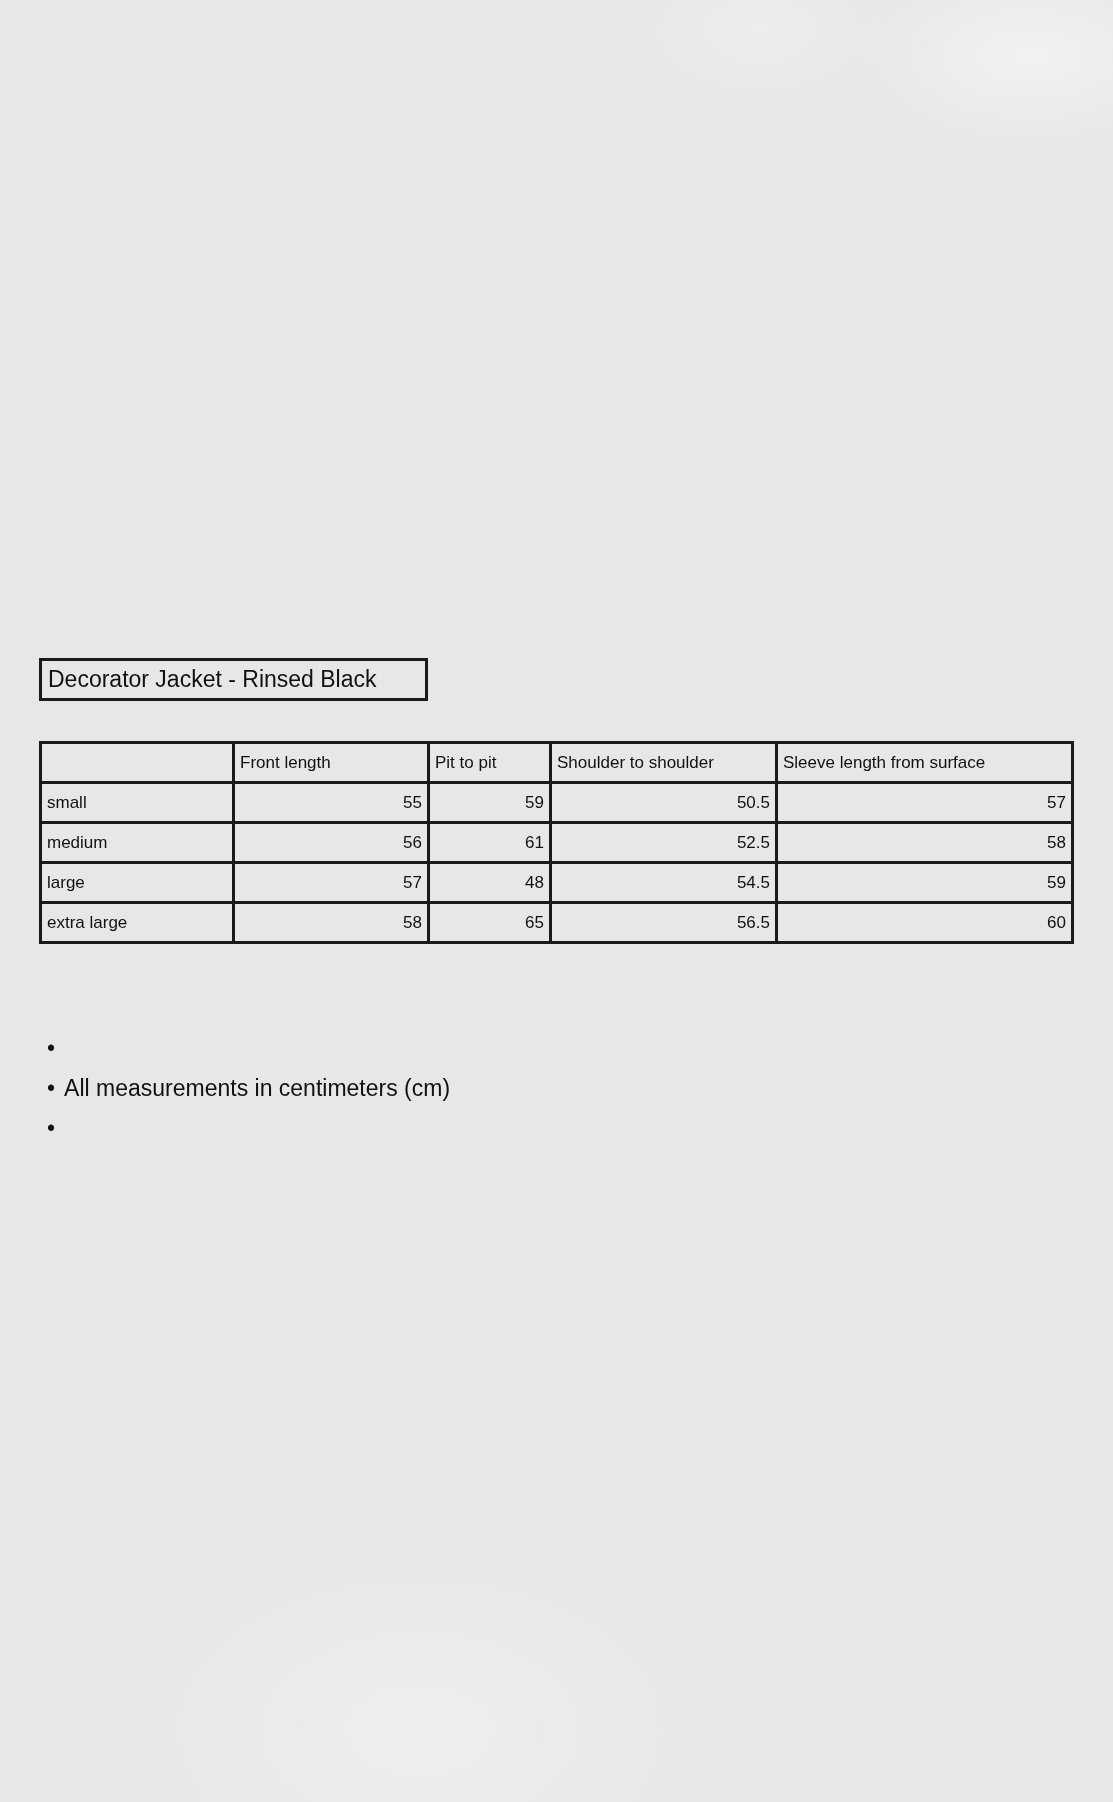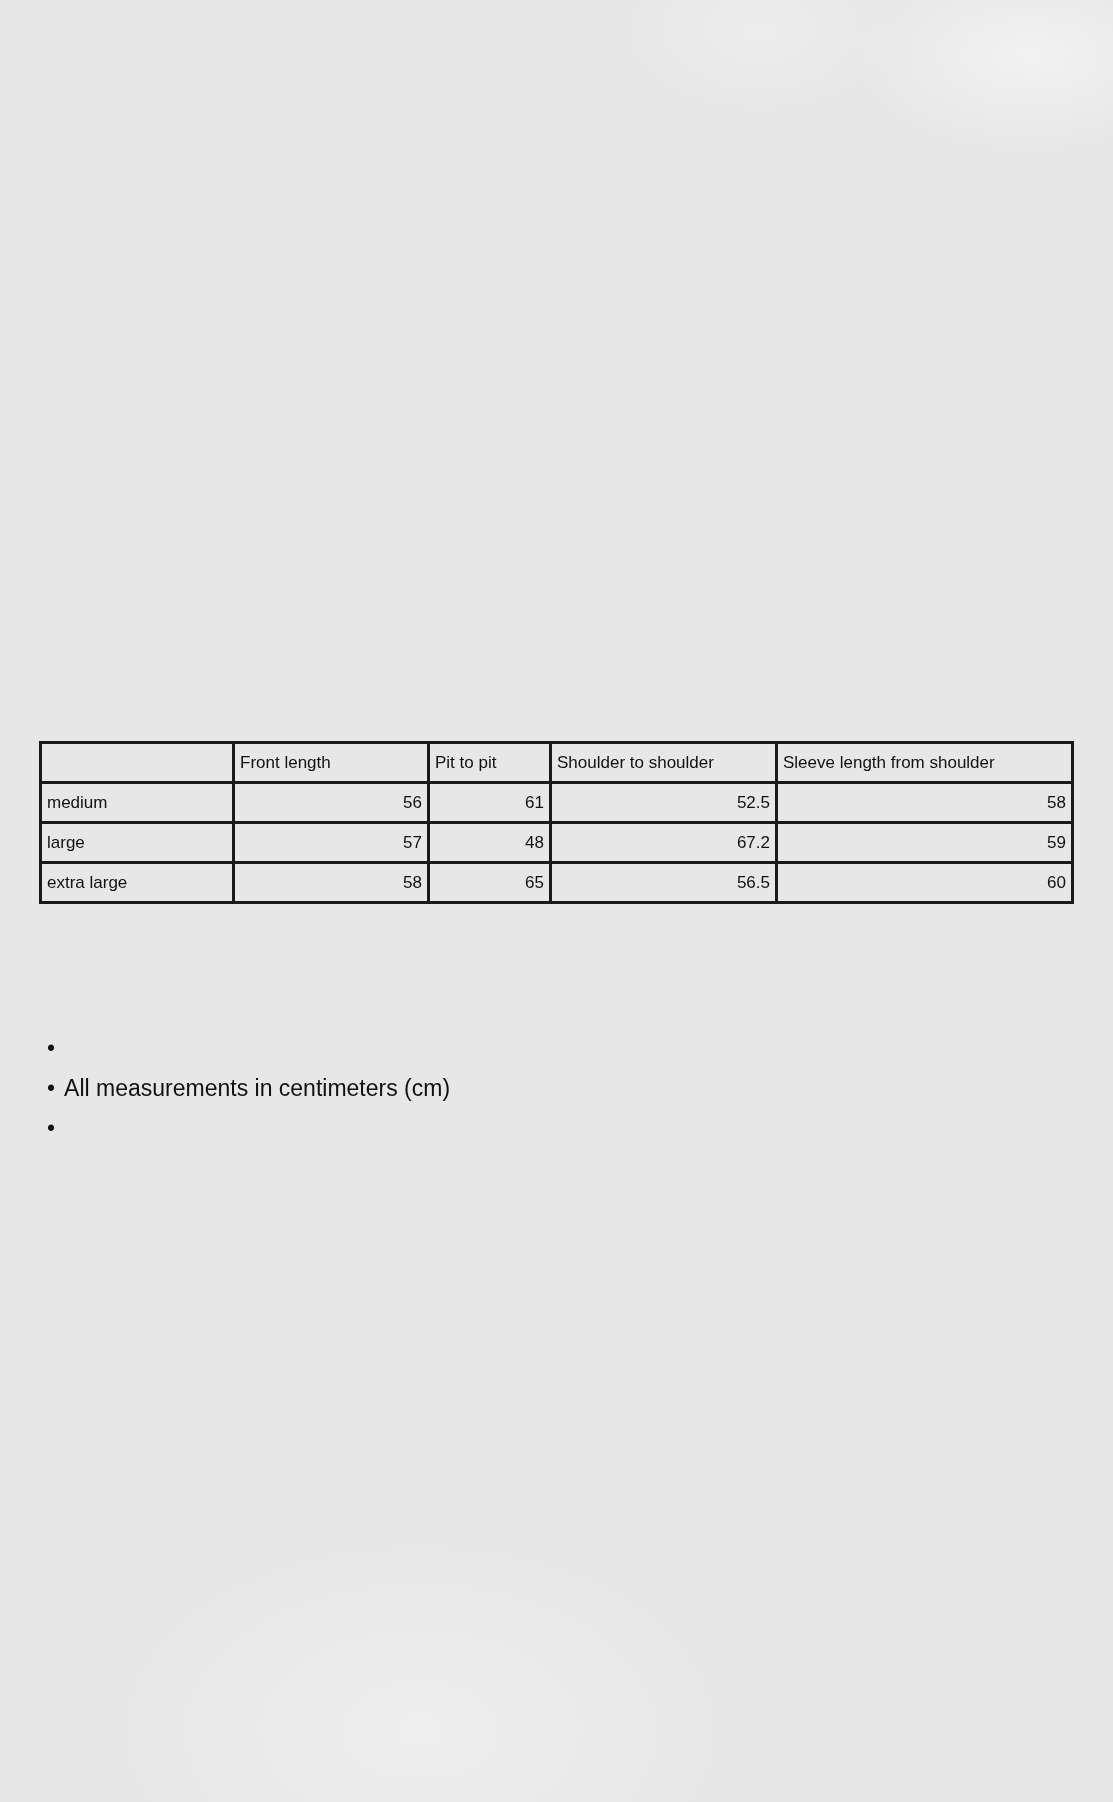--- a/index.html
+++ b/index.html
@@ -76,51 +76,61 @@
   }
   .note .marker {
     margin-right: 9px;
   }
 </style>
 </head>
 <body>
 
 <div class="canvas">
 
+  <div class="title-box">
+    <span>Decorator Jacket - Rinsed Black</span>
+  </div>
 
   <table class="size-table">
     <colgroup>
       <col class="c0">
         <col class="c1">
         <col class="c2">
         <col class="c3">
         <col class="c4">
     </colgroup>
     <thead>
       <tr>
         <th class="lbl"></th>
         <th class="lbl">Front length</th>
         <th class="lbl">Pit to pit</th>
         <th class="lbl">Shoulder to shoulder</th>
-        <th class="lbl">Sleeve length from shoulder</th>
+        <th class="lbl">Sleeve length from surface</th>
       </tr>
     </thead>
     <tbody>
+      <tr>
+        <td class="lbl">small</td>
+        <td class="num">55</td>
+        <td class="num">59</td>
+        <td class="num">50.5</td>
+        <td class="num">57</td>
+      </tr>
       <tr>
         <td class="lbl">medium</td>
         <td class="num">56</td>
         <td class="num">61</td>
         <td class="num">52.5</td>
         <td class="num">58</td>
       </tr>
       <tr>
         <td class="lbl">large</td>
         <td class="num">57</td>
         <td class="num">48</td>
-        <td class="num">67.2</td>
+        <td class="num">54.5</td>
         <td class="num">59</td>
       </tr>
       <tr>
         <td class="lbl">extra large</td>
         <td class="num">58</td>
         <td class="num">65</td>
         <td class="num">56.5</td>
         <td class="num">60</td>
       </tr>
     </tbody>

